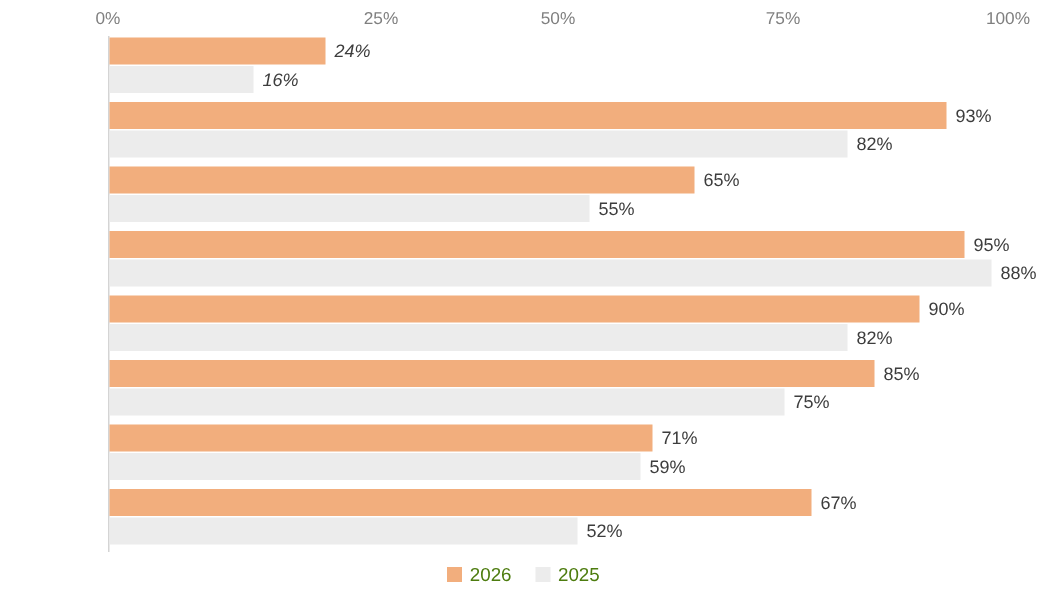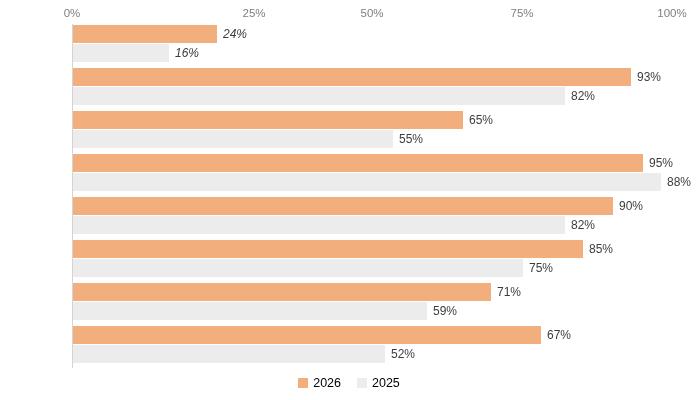--- a/index.html
+++ b/index.html
@@ -110,21 +110,21 @@
     align-items: center;
     gap: 5px;
   }
   .legend-swatch {
     width: 10px;
     height: 10px;
     display: inline-block;
   }
   .legend-label {
     font-size: 12.5px;
-    color: #000000;
+    color: #4d7c0f;
     line-height: 14px;
   }
 </style>
 </head>
 <body>
 
 <div id="chart-root">
 
   <div class="x-axis">
       <div class="x-tick" style="left: 72px;">0%</div>
@@ -191,21 +191,21 @@
           <div class="bar-wrap row-a" style="width: 510px;">
             <div class="bar series-2026" style="width: 100%; background: rgb(242, 174, 125);"></div>
             <span class="bar-value">85%</span>
           </div>
           <div class="bar-wrap row-b" style="width: 450px;">
             <div class="bar series-2025" style="width: 100%; background: rgb(236, 236, 236);"></div>
             <span class="bar-value">75%</span>
           </div>
         </div>
         <div class="cat-group" style="top: 258px;">
-          <div class="bar-wrap row-a" style="width: 418px;">
+          <div class="bar-wrap row-a" style="width: 362px;">
             <div class="bar series-2026" style="width: 100%; background: rgb(242, 174, 125);"></div>
             <span class="bar-value">71%</span>
           </div>
           <div class="bar-wrap row-b" style="width: 354px;">
             <div class="bar series-2025" style="width: 100%; background: rgb(236, 236, 236);"></div>
             <span class="bar-value">59%</span>
           </div>
         </div>
         <div class="cat-group" style="top: 301px;">
           <div class="bar-wrap row-a" style="width: 468px;">

